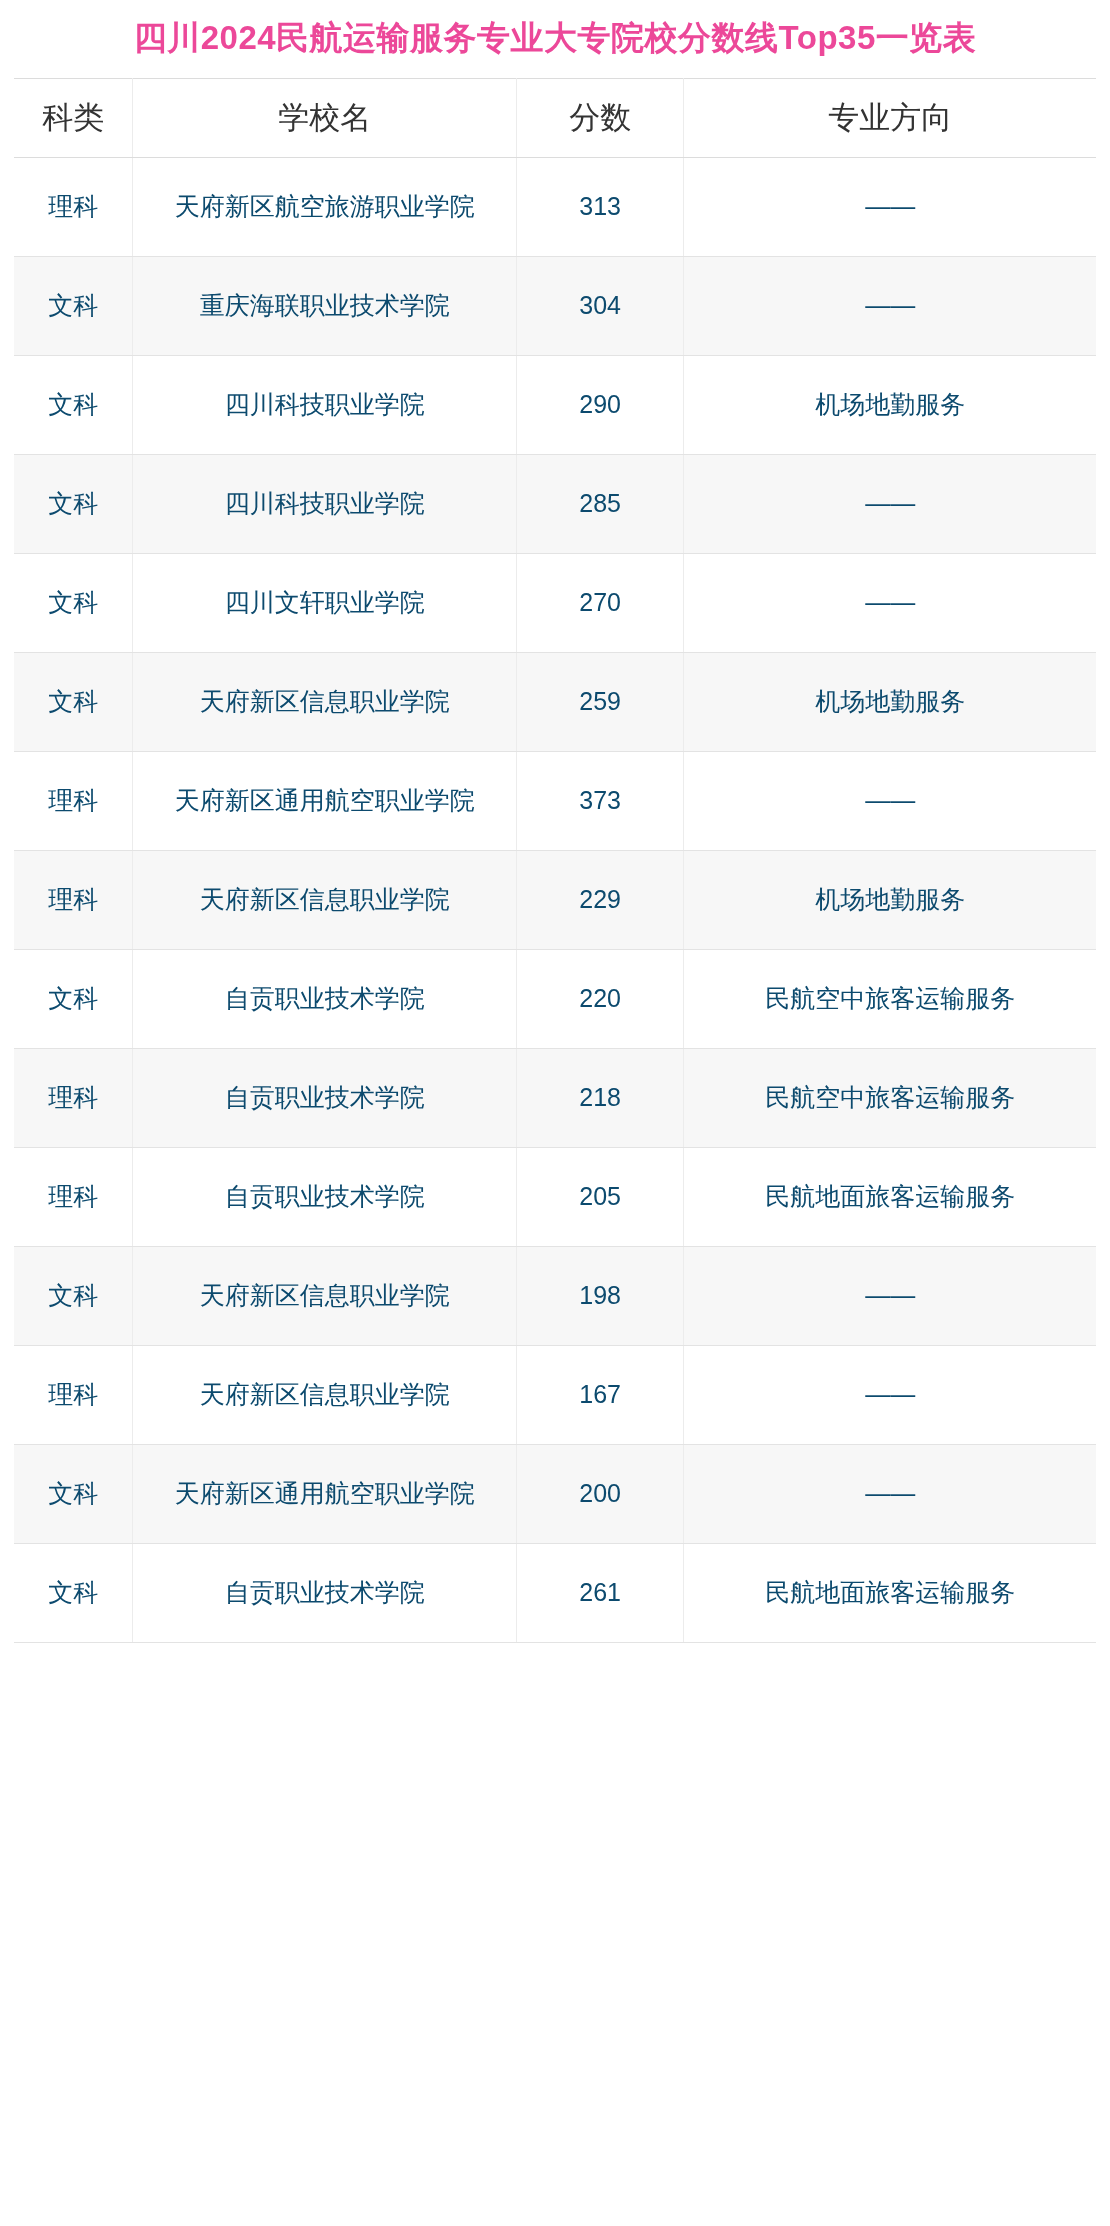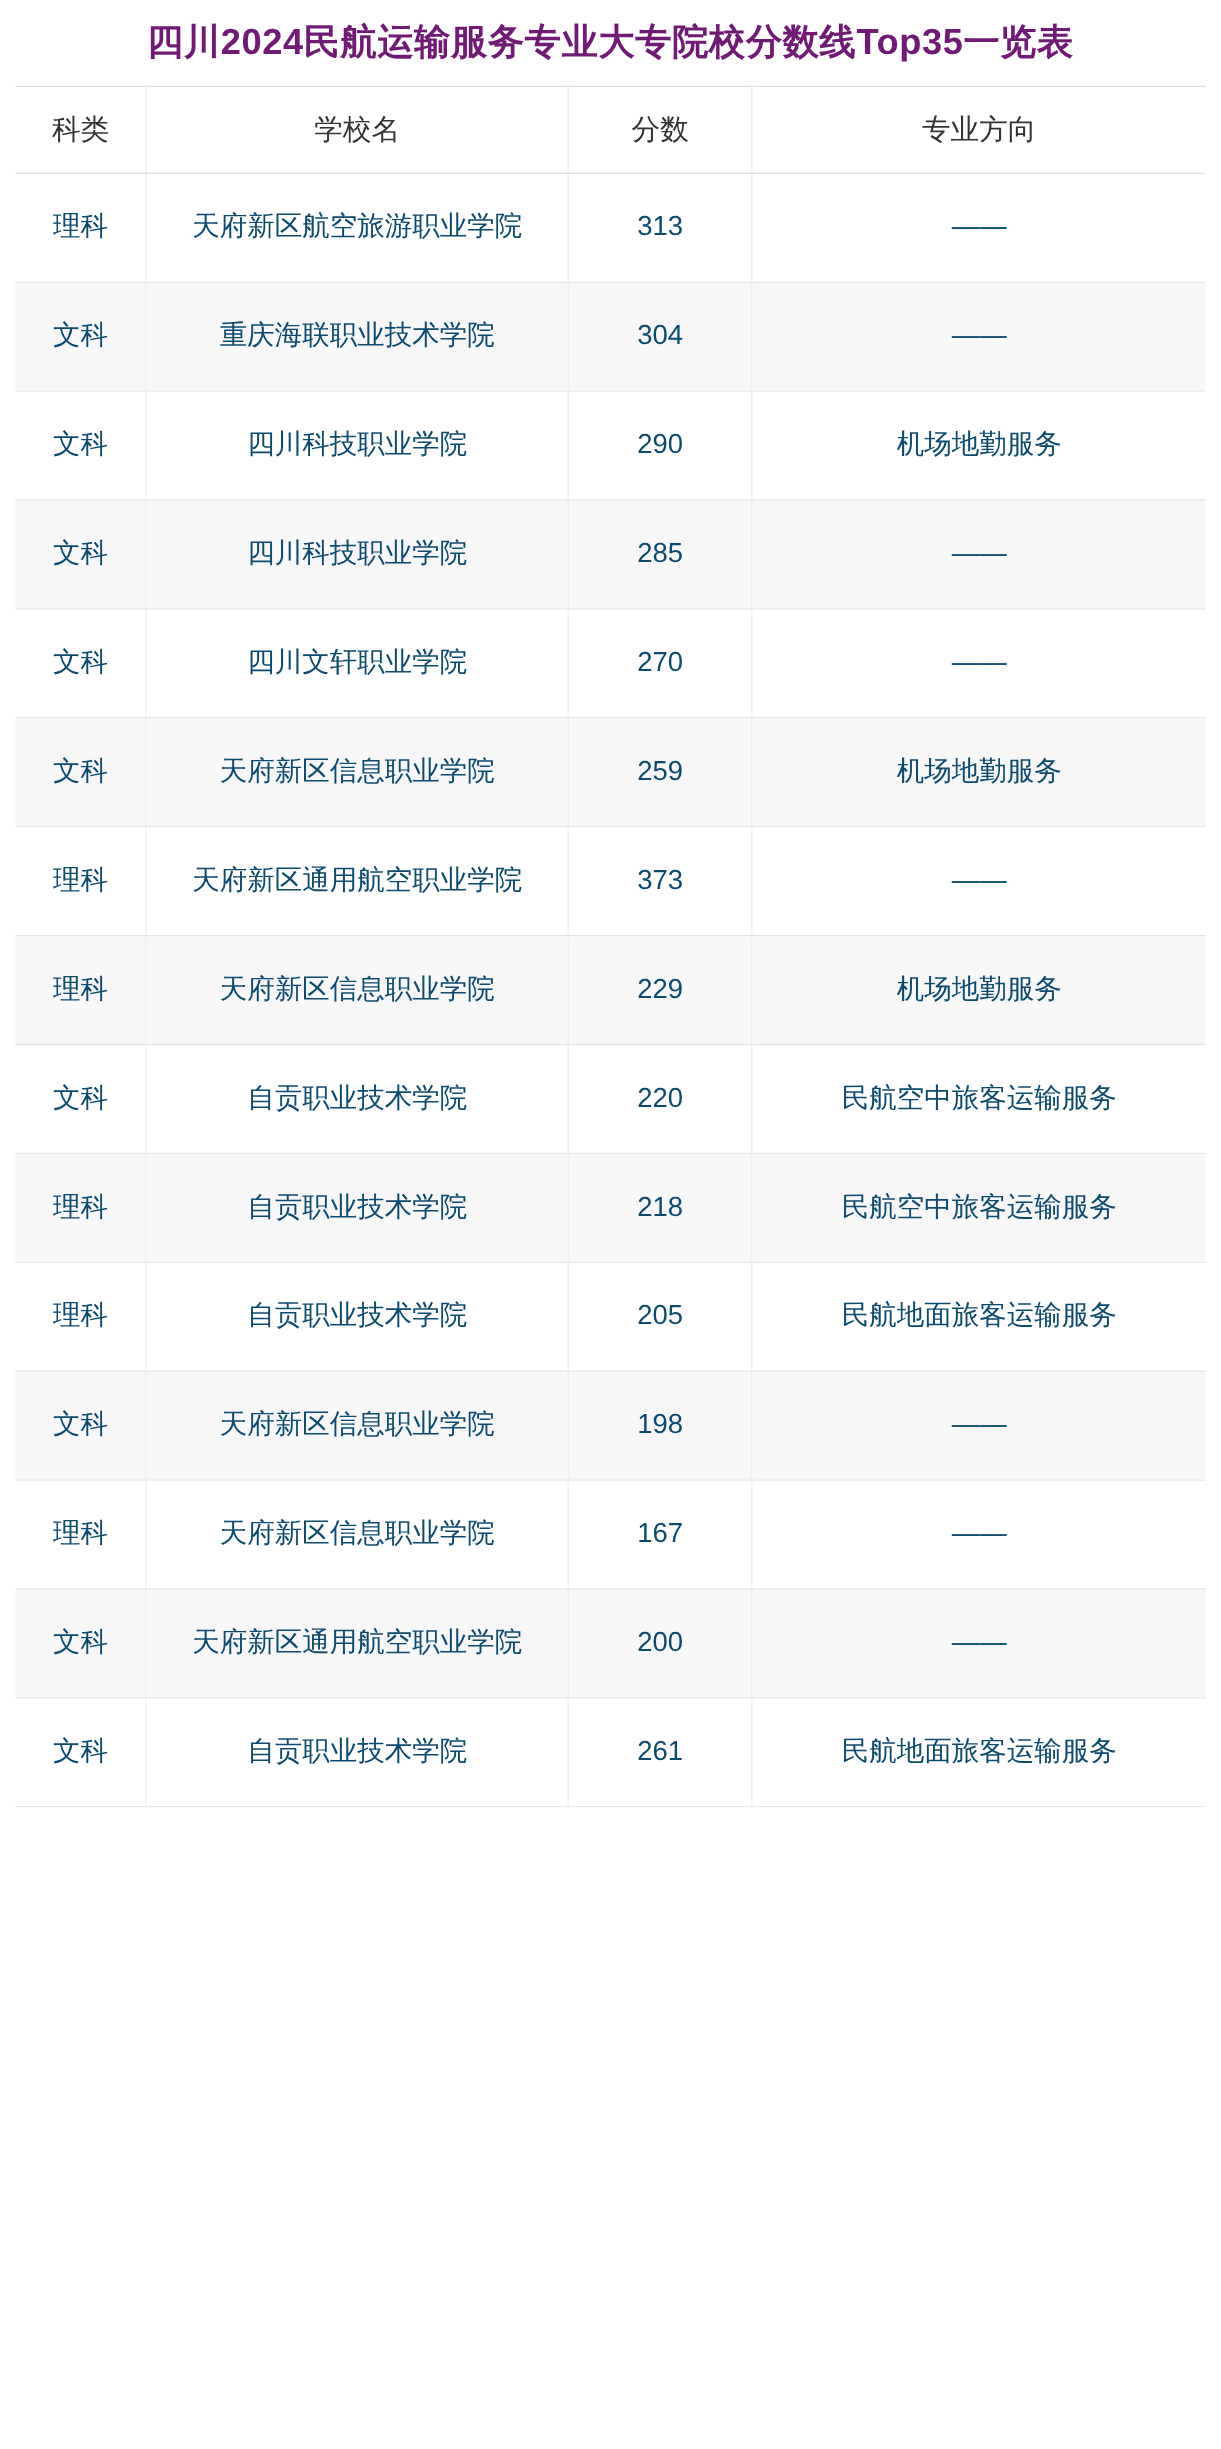--- a/index.html
+++ b/index.html
@@ -14,21 +14,21 @@
     -webkit-font-smoothing: antialiased;
   }
   .page {
     width: 1110px;
     box-sizing: border-box;
     padding: 0 14px;
   }
   .title {
     font-size: 33px;
     font-weight: bold;
-    color: #701a75;
+    color: #ec4899;
     text-align: center;
     letter-spacing: 0.5px;
     padding: 18px 0 20px 0;
     line-height: 1.2;
   }
   table.score-table {
     width: 1082px;
     border-collapse: collapse;
     table-layout: fixed;
   }
@@ -45,21 +45,21 @@
     border-right: 1px solid #ececec;
     text-align: center;
     vertical-align: middle;
     line-height: 1.35;
   }
   table.score-table th:last-child,
   table.score-table td:last-child {
     border-right: none;
   }
   table.score-table thead th {
-    font-size: 26px;
+    font-size: 31px;
     font-weight: normal;
     color: #333333;
     height: 76px;
     background: #ffffff;
     border-top: 1px solid #dcdcdc;
     border-bottom: 1px solid #dcdcdc;
   }
   table.score-table tbody td {
     font-size: 25px;
     color: #0c4a6e;

